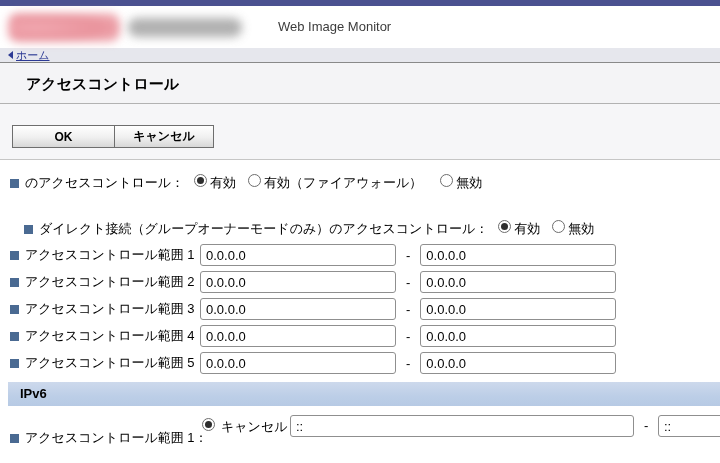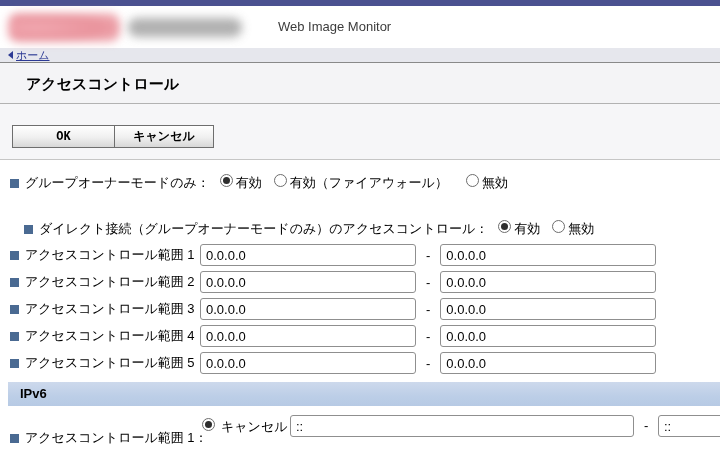--- a/index.html
+++ b/index.html
@@ -38,21 +38,20 @@
     font-size:11px; color:#2c3a94; text-decoration:underline; cursor:pointer;
   }
   .title-band {
     height:41px; background:#f4f4f6; border-bottom:1px solid #b2b2b2;
     padding:12px 0 0 26px;
   }
   .page-title { font-size:15px; font-weight:bold; color:#000; }
   .button-band {
     height:56px; background:#f6f6f8; border-bottom:1px solid #c6c6c6;
     position:relative;
-    font-family:Liberation Mono, monospace;
   }
   .btn-row { position:absolute; left:12px; top:21px; display:flex; }
   .btn {
     height:23px; font-family:inherit; font-size:12px; font-weight:bold; color:#000;
     border:1px solid #6e6e6e; background:linear-gradient(#ffffff,#efefef 55%,#d7d7d7);
     cursor:pointer;
   }
   .btn-ok { width:103px; }
   .btn-cancel { width:100px; margin-left:-1px; }
   
@@ -81,21 +80,21 @@
   .section-header {
     margin:8px 0 0 8px; height:24px; line-height:24px;
     background:linear-gradient(180deg,#cdd9ec 0%,#bccee7 60%,#b7cae4 100%);
     font-weight:bold; font-size:13px; padding-left:12px;
   }
   .section-header.ipv6 { }
   .rows-wrap { margin-top:6px; }
   .range-row { display:flex; align-items:center; height:22px; padding-left:10px; margin-bottom:5px; }
   .range-label { display:flex; align-items:center; width:190px; flex:0 0 190px; }
   .ip-input {
-    width:216px; height:22px; border:1px solid #8f8f8f; border-radius:3px;
+    width:196px; height:22px; border:1px solid #8f8f8f; border-radius:3px;
     font-family:inherit; font-size:13px; padding:0 5px; color:#000; background:#fff;
   }
   .dash { margin:0 10px; }
   
   .ipv6-row { position:relative; height:40px; margin-top:9px; }
   .ipv6-radio { position:absolute; left:202px; top:3px; }
   .ipv6-mode-label { position:absolute; left:221px; top:3px; white-space:nowrap; }
   .ipv6-start { position:absolute; left:290px; top:0; width:344px; }
   .ipv6-dash { position:absolute; left:644px; top:3px; }
   .ipv6-end { position:absolute; left:658px; top:0; width:80px; }
@@ -125,21 +124,21 @@
   <div class="btn-row">
     <button class="btn btn-ok">OK</button>
     <button class="btn btn-cancel">キャンセル</button>
   </div>
 </div>
 
 <div class="content">
 
   <div class="setting-row">
     <span class="bullet"></span>
-    <span class="lbl">グループオーナーモードのみ：</span>
+    <span class="lbl">のアクセスコントロール：</span>
     <span class="radio-opt gap-lead">
       <span class="radio" data-checked="true"></span>
       <span class="lbl">有効</span>
     </span>
     <span class="radio-opt gap-mid">
       <span class="radio" data-checked="false"></span>
       <span class="lbl">有効（ファイアウォール）</span>
     </span>
     <span class="radio-opt gap-big">
       <span class="radio" data-checked="false"></span>

